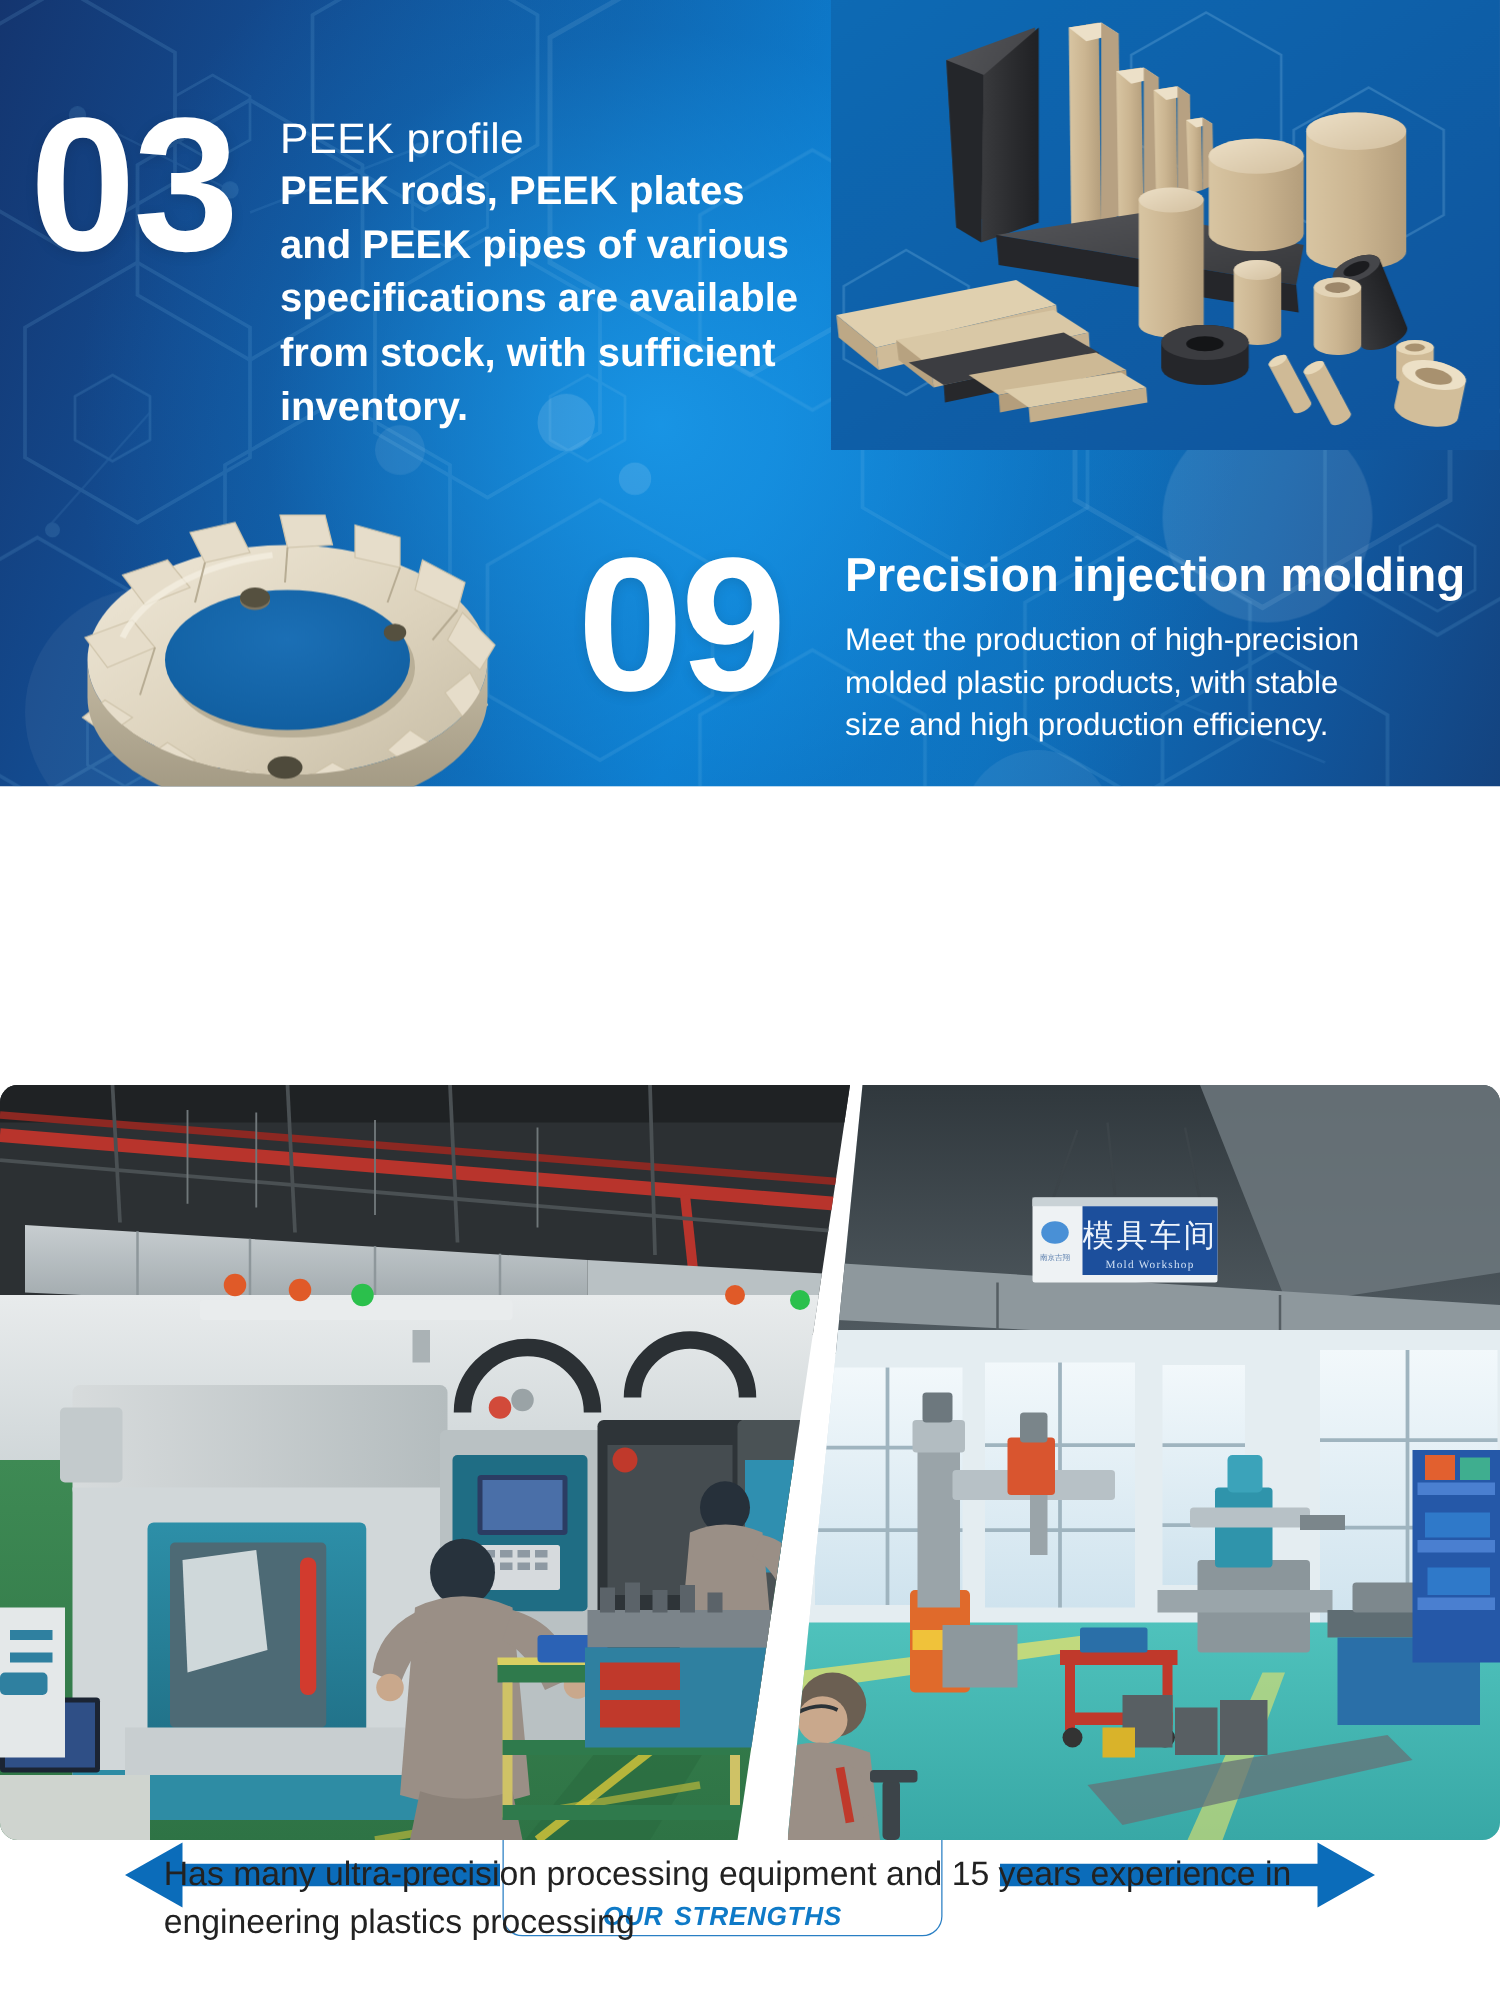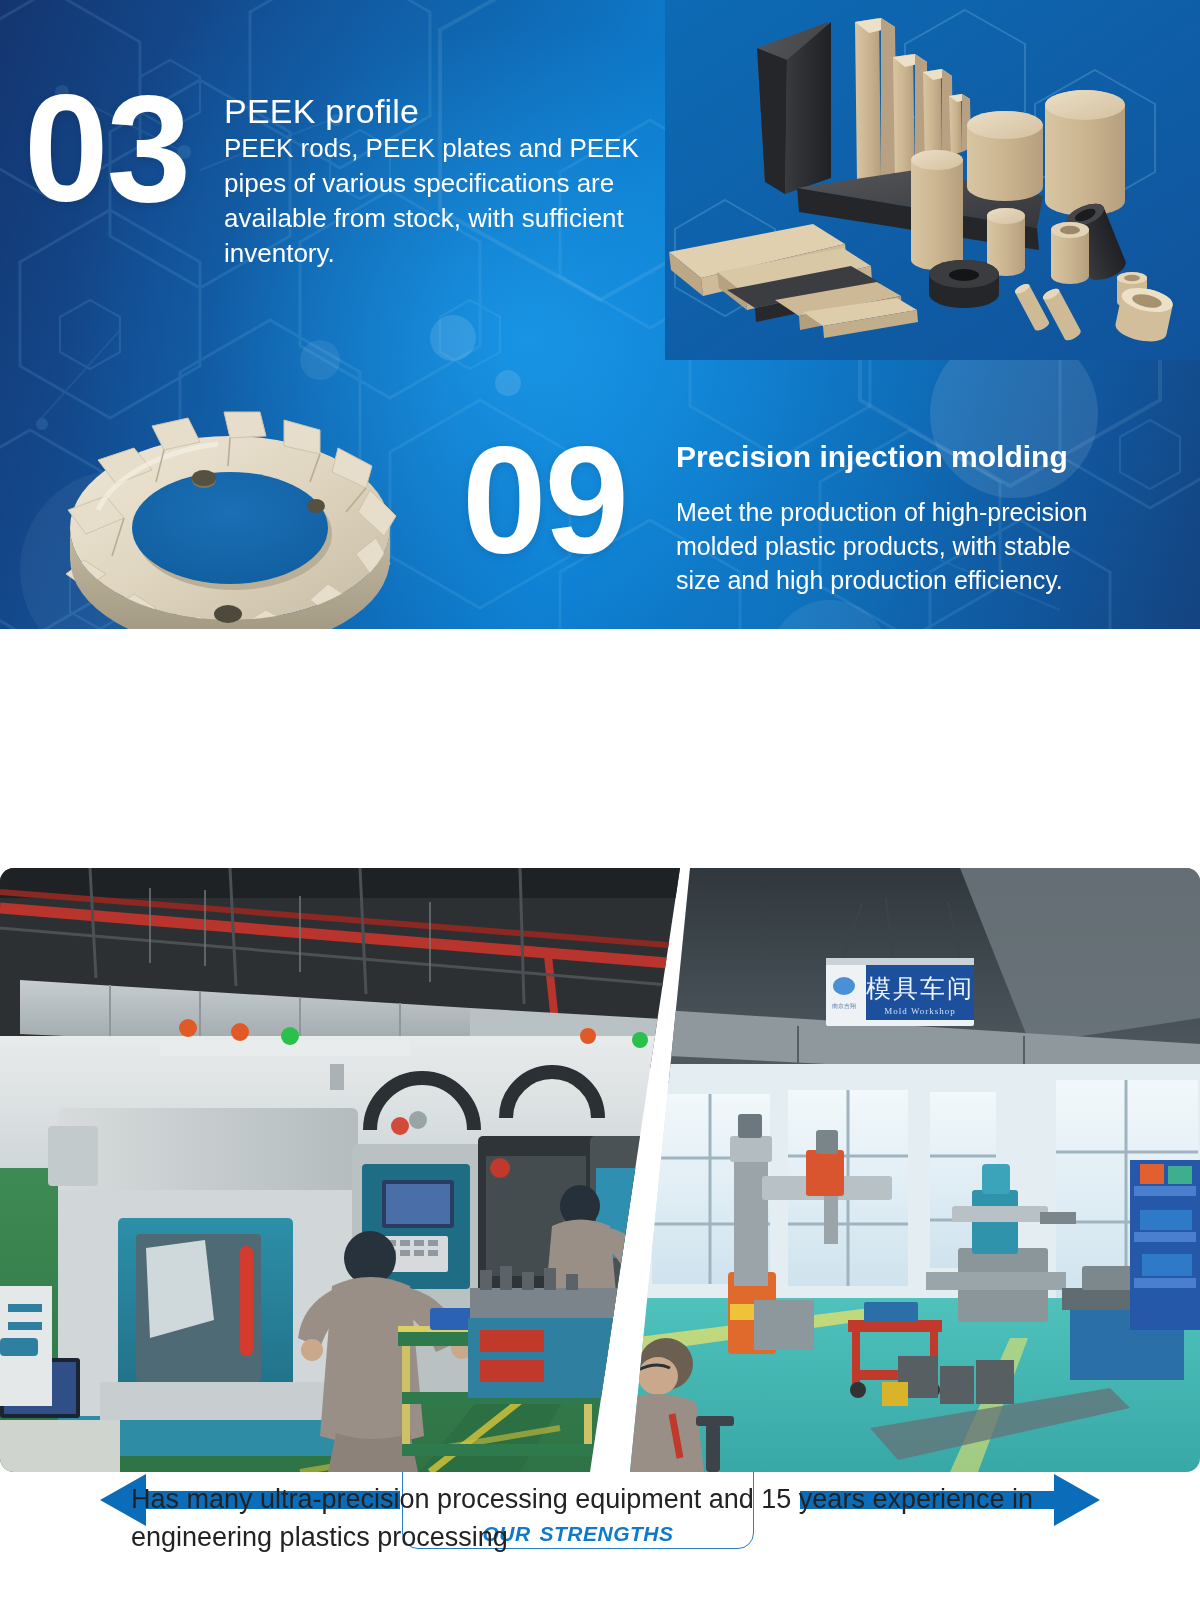--- a/index.html
+++ b/index.html
@@ -24,23 +24,23 @@
 
   .num {
     position:absolute; color:#fff; font-weight:bold; line-height:1;
     letter-spacing:-2px; text-shadow:0 2px 10px rgba(0,0,0,.12);
   }
   .num03 { left:24px; top:72px; font-size:152px; }
   .num04 { left:462px; top:424px; font-size:152px; }
 
   .feat-title { position:absolute; color:#fff; }
   .f3-title { left:224px; top:60px; font-size:34px; font-weight:normal; letter-spacing:.2px;margin-top:32px; }
-  .f3-body  { left:224px; top:131px; width:430px; font-size:26px; line-height:1.35; color:#fff; }
-
-  .f4-title { left:676px; top:440px; font-size:30px; font-weight:bold; letter-spacing:0; white-space:nowrap;}
+  .f3-body  { left:224px; top:131px; width:430px; font-size:32px; line-height:1.35; color:#fff;font-weight:bold; }
+
+  .f4-title { left:676px; top:440px; font-size:38px; font-weight:bold; letter-spacing:0; white-space:nowrap;}
   .f4-body  { left:676px; top:495px; width:440px; font-size:25px; line-height:1.36; color:#fff; }
 
   
   .peek-photo { position:absolute; left:665px; top:0; width:535px; height:360px; }
 
   
   .gear-photo { position:absolute; left:28px; top:378px; width:400px; height:300px; }
 
   
   .strength-band {

